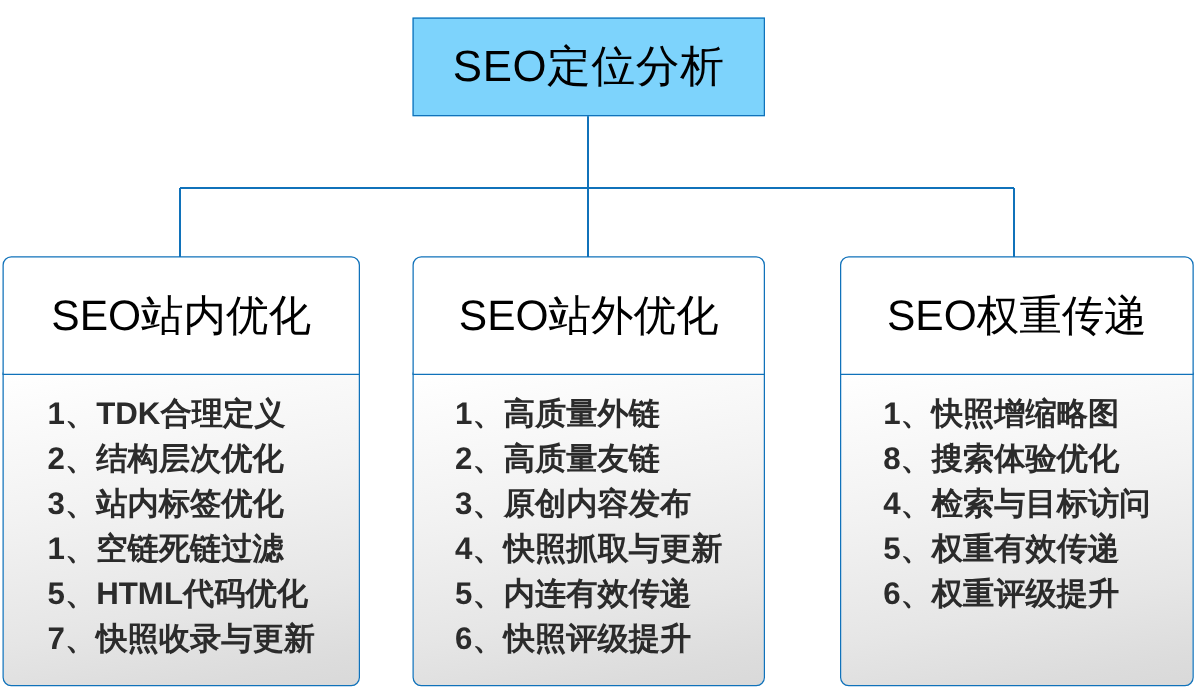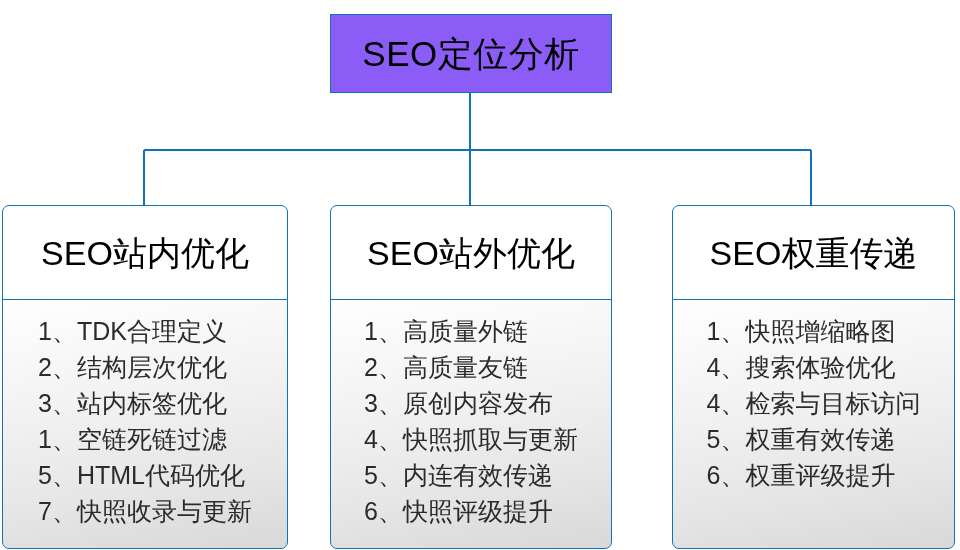--- a/index.html
+++ b/index.html
@@ -31,21 +31,21 @@
 
   
   .root-node {
     position: absolute;
     left: 330px;
     top: 14px;
     width: 282px;
     height: 79px;
     box-sizing: border-box;
     border: 1.6px solid #1072ba;
-    background: #8b5cf6;
+    background: #7dd3fc;
     display: flex;
     align-items: center;
     justify-content: center;
   }
   .root-label {
     font-size: 35px;
     color: #000000;
     line-height: 1;
     letter-spacing: 0.5px;
     white-space: nowrap;
@@ -105,20 +105,21 @@
     padding: 0;
     display: flex;
     flex-direction: column;
   }
   .branch-item {
     font-size: 25px;
     color: #2b2b2b;
     line-height: 36px;
     white-space: nowrap;
     text-align: left;
+    font-weight: bold;
   }
 </style>
 </head>
 <body>
 
 <div id="canvas">
 
   <svg id="connectors" viewBox="0 0 960 550" width="960" height="550">
     <g stroke="#1072ba" stroke-width="1.6" fill="none" shape-rendering="crispEdges">
       <line x1="470" y1="93" x2="470" y2="150"></line>
@@ -165,21 +166,21 @@
     </div>
   </div>
 
   <div class="branch branch-3">
     <div class="branch-head">
       <span class="branch-head-label">SEO权重传递</span>
     </div>
     <div class="branch-body">
       <ul class="branch-list">
         <li class="branch-item">1、快照增缩略图</li>
-        <li class="branch-item">4、搜索体验优化</li>
+        <li class="branch-item">8、搜索体验优化</li>
         <li class="branch-item">4、检索与目标访问</li>
         <li class="branch-item">5、权重有效传递</li>
         <li class="branch-item">6、权重评级提升</li>
       </ul>
     </div>
   </div>
 
 </div>
 
 </body></html>

